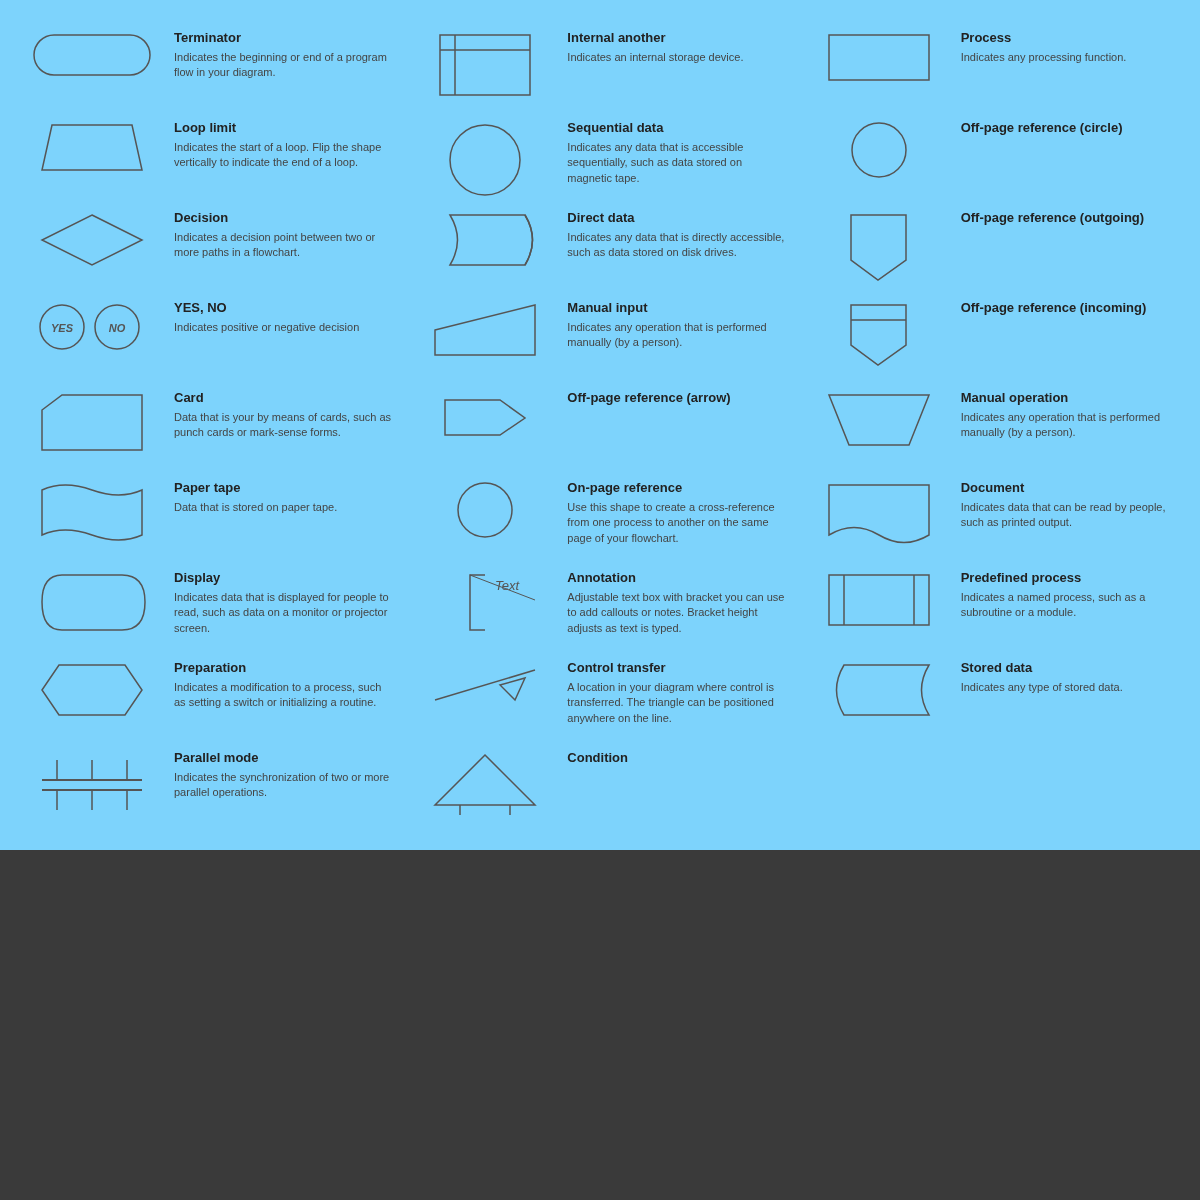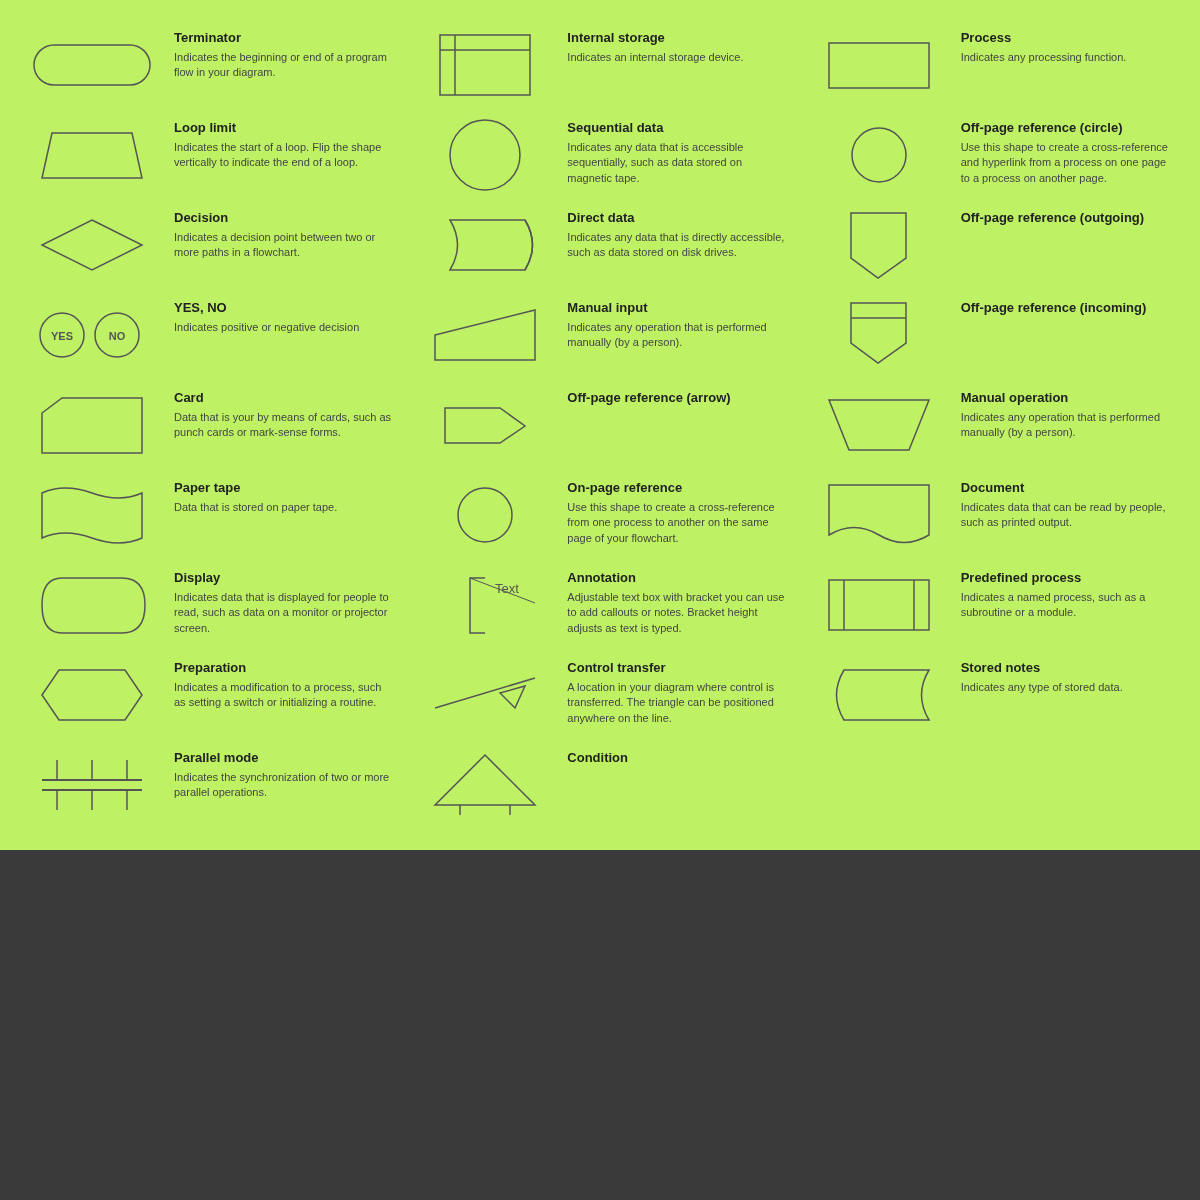--- a/index.html
+++ b/index.html
@@ -1,19 +1,19 @@
 <!DOCTYPE html>
 <html><head>
   <meta charset="utf-8">
   <style>
     * { box-sizing: border-box; margin: 0; padding: 0; }
     body { font-family: 'Segoe UI', Arial, sans-serif; background: #3a3a3a; }
 
     .content-area {
-      background: #bef264;
+      background: #7dd3fc;
       padding: 20px 10px;
       width: 1200px;
     }
 
     .grid {
       display: grid;
       grid-template-columns: repeat(3, 1fr);
       gap: 0;
     }
 
@@ -22,24 +22,24 @@
       flex-direction: row;
       align-items: flex-start;
       padding: 10px 12px;
       min-height: 90px;
     }
 
     .shape-area {
       width: 140px;
       min-width: 140px;
       display: flex;
-      align-items: center;
       justify-content: center;
       height: 70px;
       flex-shrink: 0;
+      font-style: italic;
     }
 
     .text-area {
       flex: 1;
       padding-left: 12px;
     }
 
     .text-area h3 {
       font-size: 13px;
       font-weight: 700;
@@ -84,21 +84,21 @@
 
     <div class="item">
       <div class="shape-area">
         <svg width="100" height="70" viewBox="0 0 100 70">
           <rect x="5" y="5" width="90" height="60" fill="none" stroke="#555" stroke-width="1.5"></rect>
           <line x1="20" y1="5" x2="20" y2="65" stroke="#555" stroke-width="1.5"></line>
           <line x1="5" y1="20" x2="95" y2="20" stroke="#555" stroke-width="1.5"></line>
         </svg>
       </div>
       <div class="text-area">
-        <h3>Internal storage</h3>
+        <h3>Internal another</h3>
         <p>Indicates an internal storage device.</p>
       </div>
     </div>
 
     <div class="item">
       <div class="shape-area">
         <svg width="110" height="55" viewBox="0 0 110 55">
           <rect x="5" y="5" width="100" height="45" fill="none" stroke="#555" stroke-width="1.5"></rect>
         </svg>
       </div>
@@ -133,21 +133,20 @@
     </div>
 
     <div class="item">
       <div class="shape-area">
         <svg width="60" height="60" viewBox="0 0 60 60">
           <circle cx="30" cy="30" r="27" fill="none" stroke="#555" stroke-width="1.5"></circle>
         </svg>
       </div>
       <div class="text-area">
         <h3>Off-page reference (circle)</h3>
-        <p>Use this shape to create a cross-reference and hyperlink from a process on one page to a process on another page.</p>
       </div>
     </div>
 
     <div class="item">
       <div class="shape-area">
         <svg width="110" height="60" viewBox="0 0 110 60">
           <polygon points="55,5 105,30 55,55 5,30" fill="none" stroke="#555" stroke-width="1.5"></polygon>
         </svg>
       </div>
       <div class="text-area">
@@ -360,21 +359,21 @@
       </div>
     </div>
 
     <div class="item">
       <div class="shape-area">
         <svg width="110" height="60" viewBox="0 0 110 60">
           <path d="M 20,5 L 105,5 Q 90,30 105,55 L 20,55 Q 5,30 20,5 Z" fill="none" stroke="#555" stroke-width="1.5"></path>
         </svg>
       </div>
       <div class="text-area">
-        <h3>Stored notes</h3>
+        <h3>Stored data</h3>
         <p>Indicates any type of stored data.</p>
       </div>
     </div>
 
     <div class="item">
       <div class="shape-area">
         <svg width="110" height="70" viewBox="0 0 110 70">
           <line x1="5" y1="30" x2="105" y2="30" stroke="#555" stroke-width="2"></line>
           <line x1="5" y1="40" x2="105" y2="40" stroke="#555" stroke-width="2"></line>
           <line x1="20" y1="10" x2="20" y2="30" stroke="#555" stroke-width="1.5"></line>

